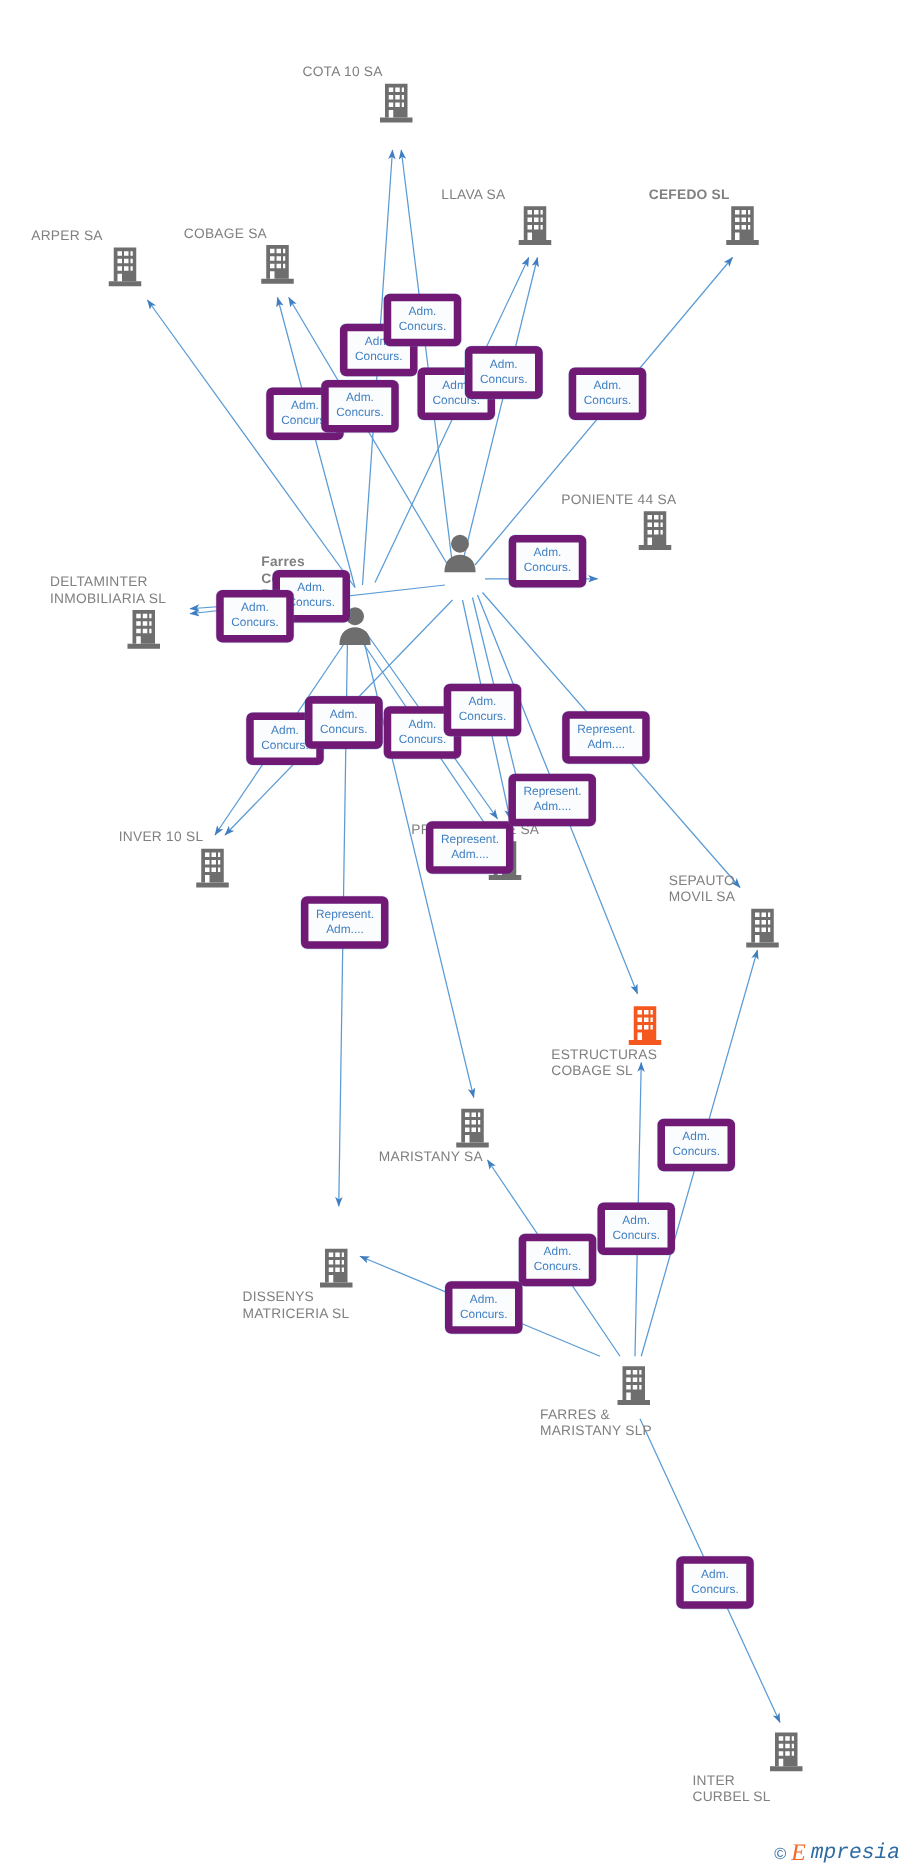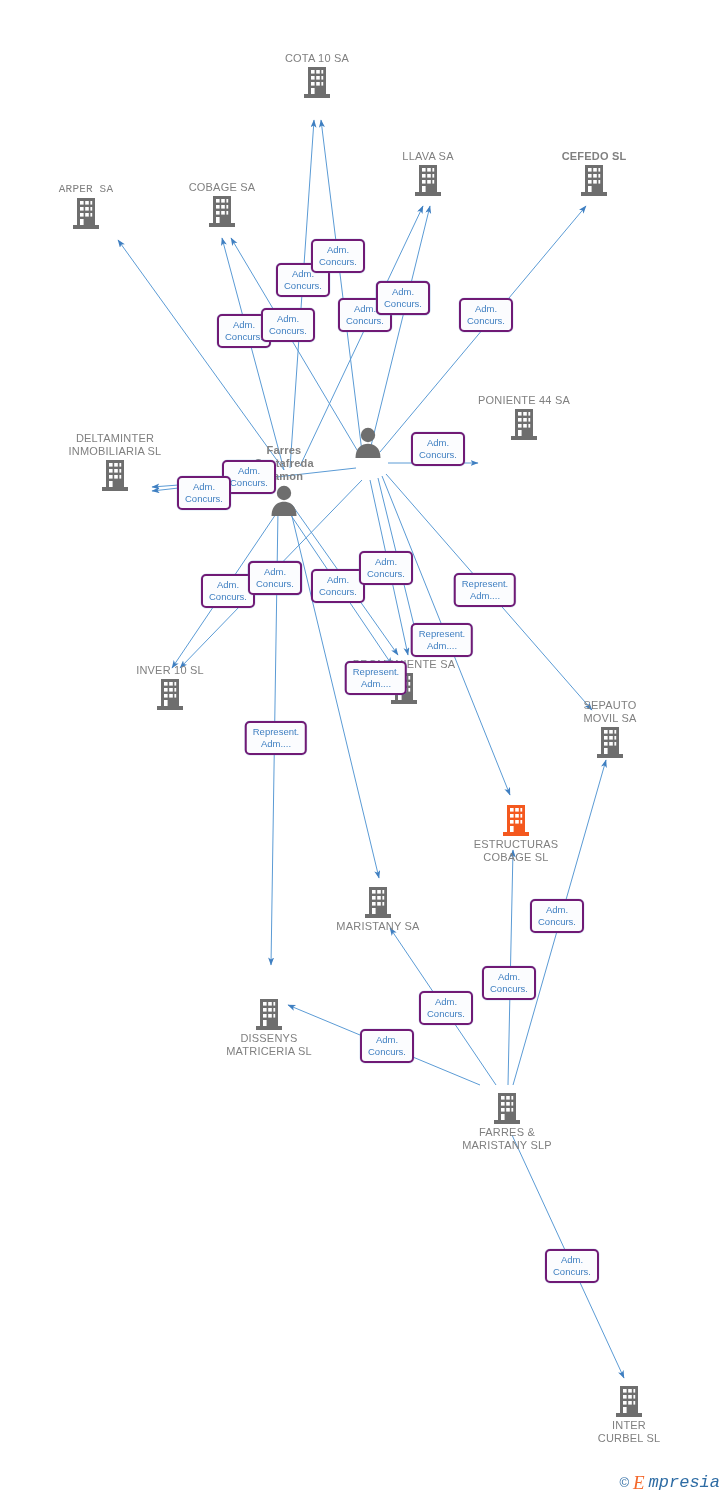--- a/index.html
+++ b/index.html
@@ -4,34 +4,34 @@
 <style>
   html,body{margin:0;padding:0;background:#ffffff;}
   body{
     font-family:"Liberation Sans","DejaVu Sans",sans-serif;
     width:728px;height:1500px;position:relative;overflow:hidden;
   }
   #stage{position:absolute;left:0;top:0;width:728px;height:1500px;}
   #edges{position:absolute;left:0;top:0;width:728px;height:1500px;}
 
   
-  .node{position:absolute;transform:translate(-50%,0);text-align:center;width:150px;}
+  .node{position:absolute;transform:translate(-50%,0);text-align:left;width:150px;}
   .node .nlabel{
     font-size:11px;line-height:13px;color:#808080;letter-spacing:.2px;
     white-space:pre-line;
   }
   .node .nicon{display:block;margin:0 auto;}
   .node.below .nlabel{margin-top:1px;}
   .node.above .nlabel{margin-bottom:1px;}
 
   
   .elabel{
     position:absolute;transform:translate(-50%,-50%);
     background:#fbfcfe;
-    border:2px solid #701a75;
+    border:6px solid #701a75;
     border-radius:5px;
     color:#3f7fc1;
     font-size:9.5px;line-height:12px;
     padding:3px 6px;
     text-align:center;white-space:pre-line;
     box-sizing:border-box;
     box-shadow:0 0 0 .5px rgba(91,155,213,.25);
   }
 
   
@@ -142,21 +142,21 @@
               <rect x="14.2" y="10" width="3.6" height="3.6"></rect>
               <rect x="19.4" y="10" width="1.8" height="3.6"></rect>
               <rect x="9" y="16" width="3.6" height="3.6"></rect>
               <rect x="14.2" y="16" width="3.6" height="3.6"></rect>
               <rect x="19.4" y="16" width="1.8" height="3.6"></rect>
               <rect x="9" y="22" width="3.6" height="6"></rect>
             </g>
           </svg>
         </div>
       </div>
-      <div class="node above" style="left: 86px; top: 183px; font-family: Liberation Mono, monospace;">
+      <div class="node above" style="left: 100px; top: 183px;">
         <div class="nlabel">ARPER SA</div>
         <div>
           <svg class="nicon" width="30" height="33" viewBox="0 0 30 33">
             <rect x="6" y="1" width="18" height="27" fill="#6e6e6e"></rect>
             <rect x="2" y="28" width="26" height="4" fill="#6e6e6e"></rect>
             <g fill="#ffffff">
               <rect x="9" y="4" width="3.6" height="3.6"></rect>
               <rect x="14.2" y="4" width="3.6" height="3.6"></rect>
               <rect x="19.4" y="4" width="1.8" height="3.6"></rect>
               <rect x="9" y="10" width="3.6" height="3.6"></rect>
@@ -205,21 +205,21 @@
               <rect x="14.2" y="10" width="3.6" height="3.6"></rect>
               <rect x="19.4" y="10" width="1.8" height="3.6"></rect>
               <rect x="9" y="16" width="3.6" height="3.6"></rect>
               <rect x="14.2" y="16" width="3.6" height="3.6"></rect>
               <rect x="19.4" y="16" width="1.8" height="3.6"></rect>
               <rect x="9" y="22" width="3.6" height="6"></rect>
             </g>
           </svg>
         </div>
       </div>
-      <div class="node above" style="left: 115px; top: 432px;">
+      <div class="node above" style="left: 115px; top: 460px;">
         <div class="nlabel">DELTAMINTER
 INMOBILIARIA SL</div>
         <div>
           <svg class="nicon" width="30" height="33" viewBox="0 0 30 33">
             <rect x="6" y="1" width="18" height="27" fill="#6e6e6e"></rect>
             <rect x="2" y="28" width="26" height="4" fill="#6e6e6e"></rect>
             <g fill="#ffffff">
               <rect x="9" y="4" width="3.6" height="3.6"></rect>
               <rect x="14.2" y="4" width="3.6" height="3.6"></rect>
               <rect x="19.4" y="4" width="1.8" height="3.6"></rect>

